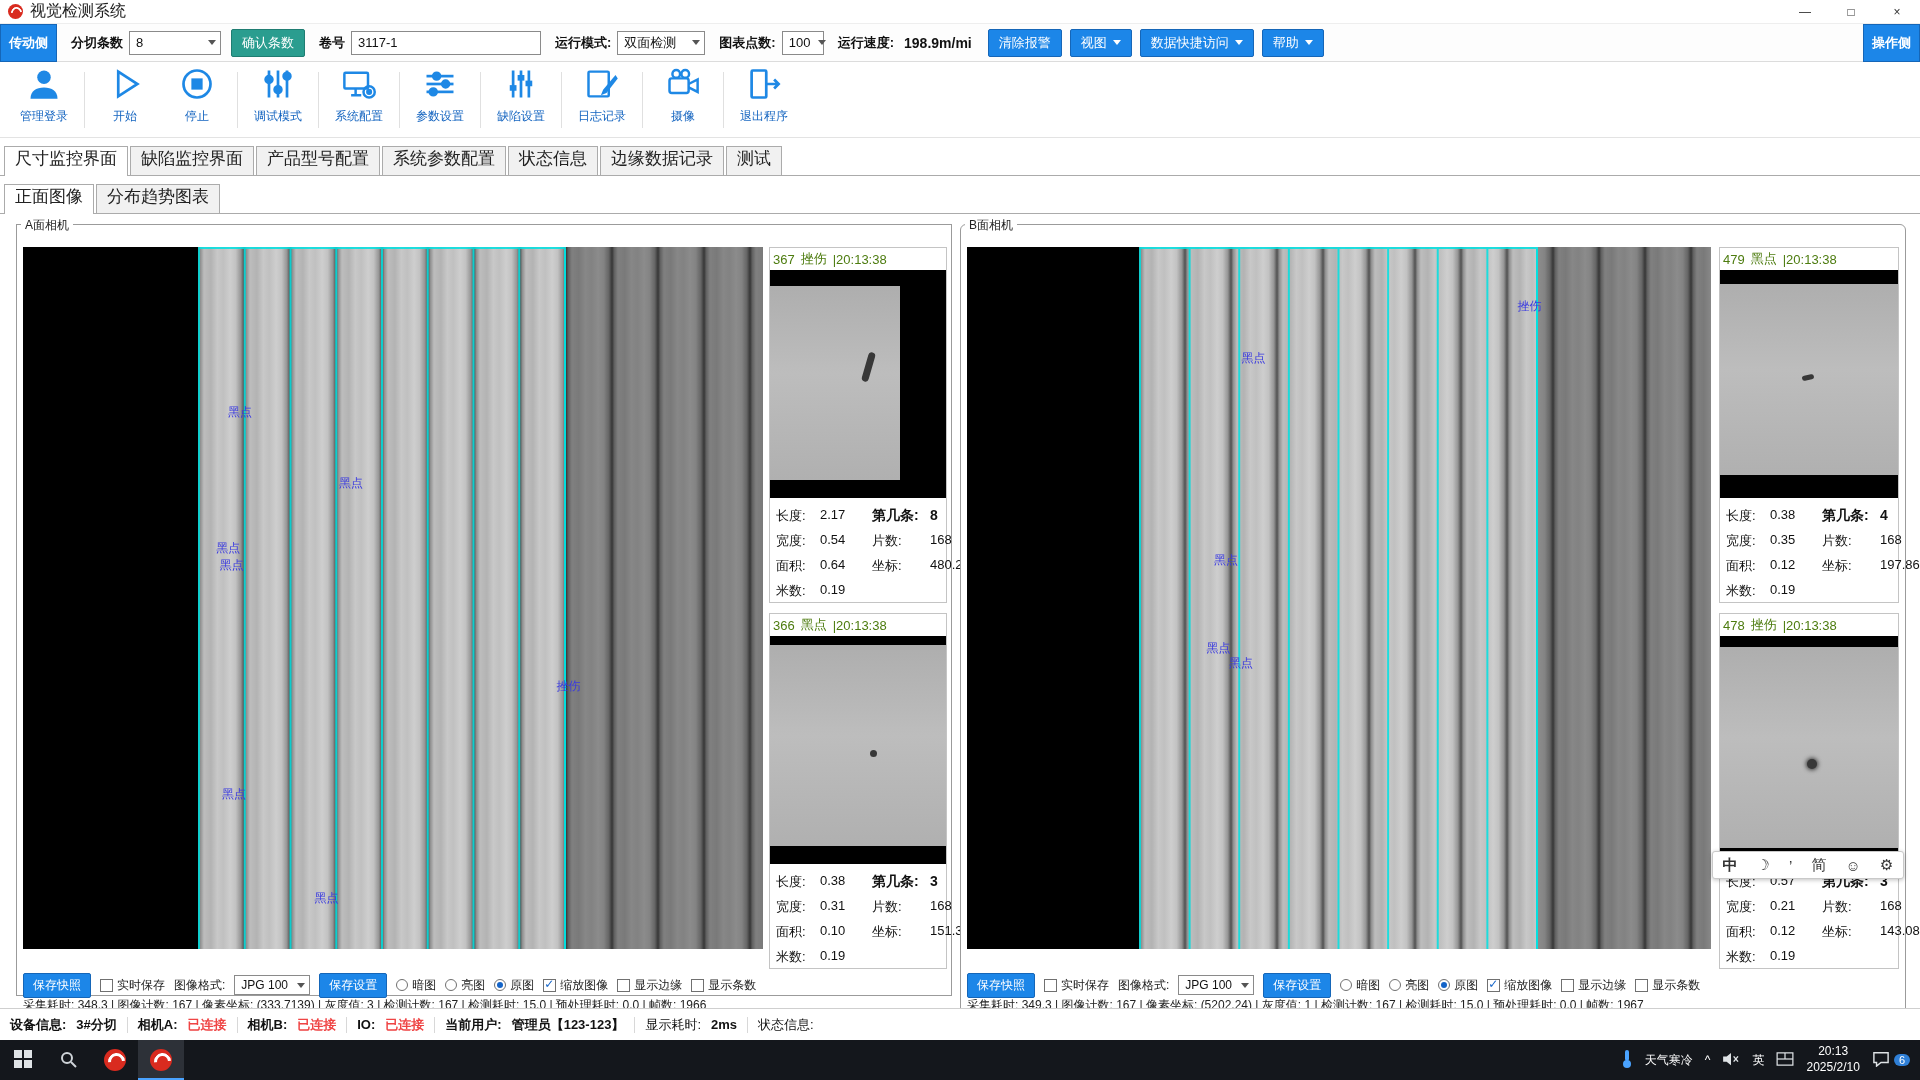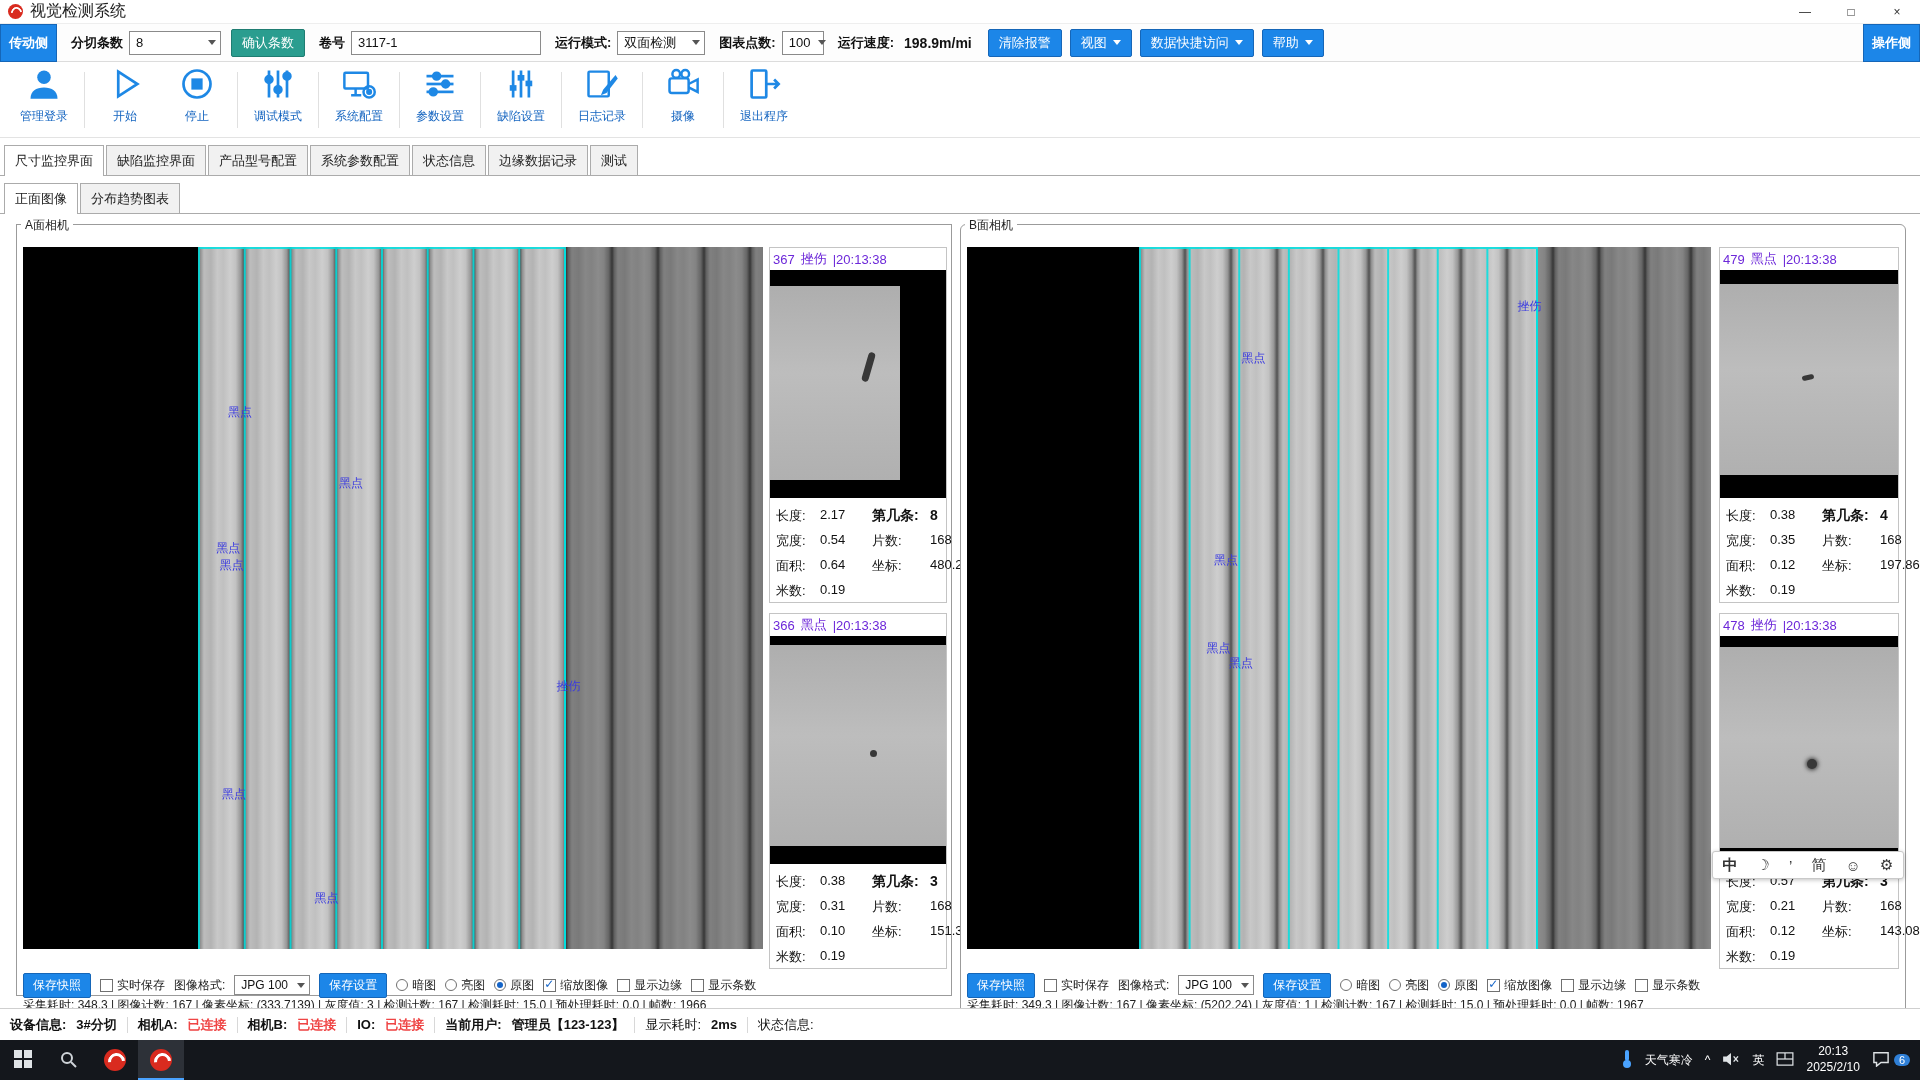--- a/index.html
+++ b/index.html
@@ -44,22 +44,22 @@
     justify-content:flex-start; cursor:default; }
   .tool-item svg { width:36px; height:36px; }
   .tool-item .tl { color:#1565c0; font-size:12px; margin-top:3px; white-space:nowrap; }
   .vsep { width:1px; height:56px; background:#e0e0e0; margin:0 4px; flex:none; }
 
   
   .tabrow { position:absolute; left:0; width:1920px; display:flex; align-items:flex-end;
     padding-left:4px; border-bottom:1px solid #ababab; background:#fff; }
   .main-tabs { top:146px; height:30px; }
   .sub-tabs { top:184px; height:30px; }
-  .tab { padding:6px 10px 5px 10px; border:1px solid #ababab; border-bottom:none; background:#f1f1f1;
-    margin-right:2px; font-size:13px; color:#222; position:relative; cursor:default; white-space:nowrap; }
+  .tab { padding:0 10px 5px 10px; border:1px solid #ababab; border-bottom:none; background:#f1f1f1;
+    margin-right:2px; font-size:17px; color:#222; position:relative; cursor:default; white-space:nowrap; }
   .tab.active { background:#fff; top:1px; padding-bottom:6px; }
 
   
   .groupbox { position:absolute; border:1px solid #9b9b9b; background:#fff; }
   .gb-title { position:absolute; top:-8px; left:4px; background:#fff; padding:0 4px; font-size:12px; color:#222; }
   .panel-a { left:16px; top:224px; width:936px; height:772px; }
   .panel-b { left:960px; top:224px; width:946px; height:868px;border-radius:6px; }
 
   
   .camera { position:absolute; background:#000; overflow:hidden; }
@@ -76,21 +76,21 @@
     background-size:calc(100%/8) 100%; background-repeat:repeat-x; }
   .cam-label { position:absolute; color:#3a3ae0; font-size:12px; white-space:nowrap; }
 
   
   .defect-col { position:absolute; top:22px; }
   .dcol-a { left:752px; width:178px; height:724px; }
   .dcol-b { left:758px; width:180px; height:724px; }
   .defect-card { position:absolute; left:0; right:0; height:356px; border:1px solid #c4c4c4; background:#fff; }
   .card-2 { top:366px; } .card-1 { top:0; }
   .dc-header { height:22px; display:flex; align-items:center; gap:6px; padding:0 3px;
-    color:#6d28d9; font-size:13px; }
+    color:#4d7c0f; font-size:13px; }
   .dc-img { position:relative; height:228px; background:#000; overflow:hidden; }
   .patch { position:absolute; background:linear-gradient(180deg,#aeaeae,#bdbdbd 45%,#b0b0b0); }
   .mark { position:absolute; background:#383838; }
   .dc-stats { display:grid; grid-template-columns:44px 52px 58px 1fr; row-gap:7px;
     padding:9px 2px 0 6px; font-size:13px; color:#111; }
   .dc-stats .em { font-weight:700; font-size:14px; }
 
   
   .cam-stats { position:absolute; left:6px; top:772px; font-size:12px; color:#222; white-space:nowrap; }
   .save-row { position:absolute; left:6px; top:748px; height:24px; display:flex; align-items:center;

